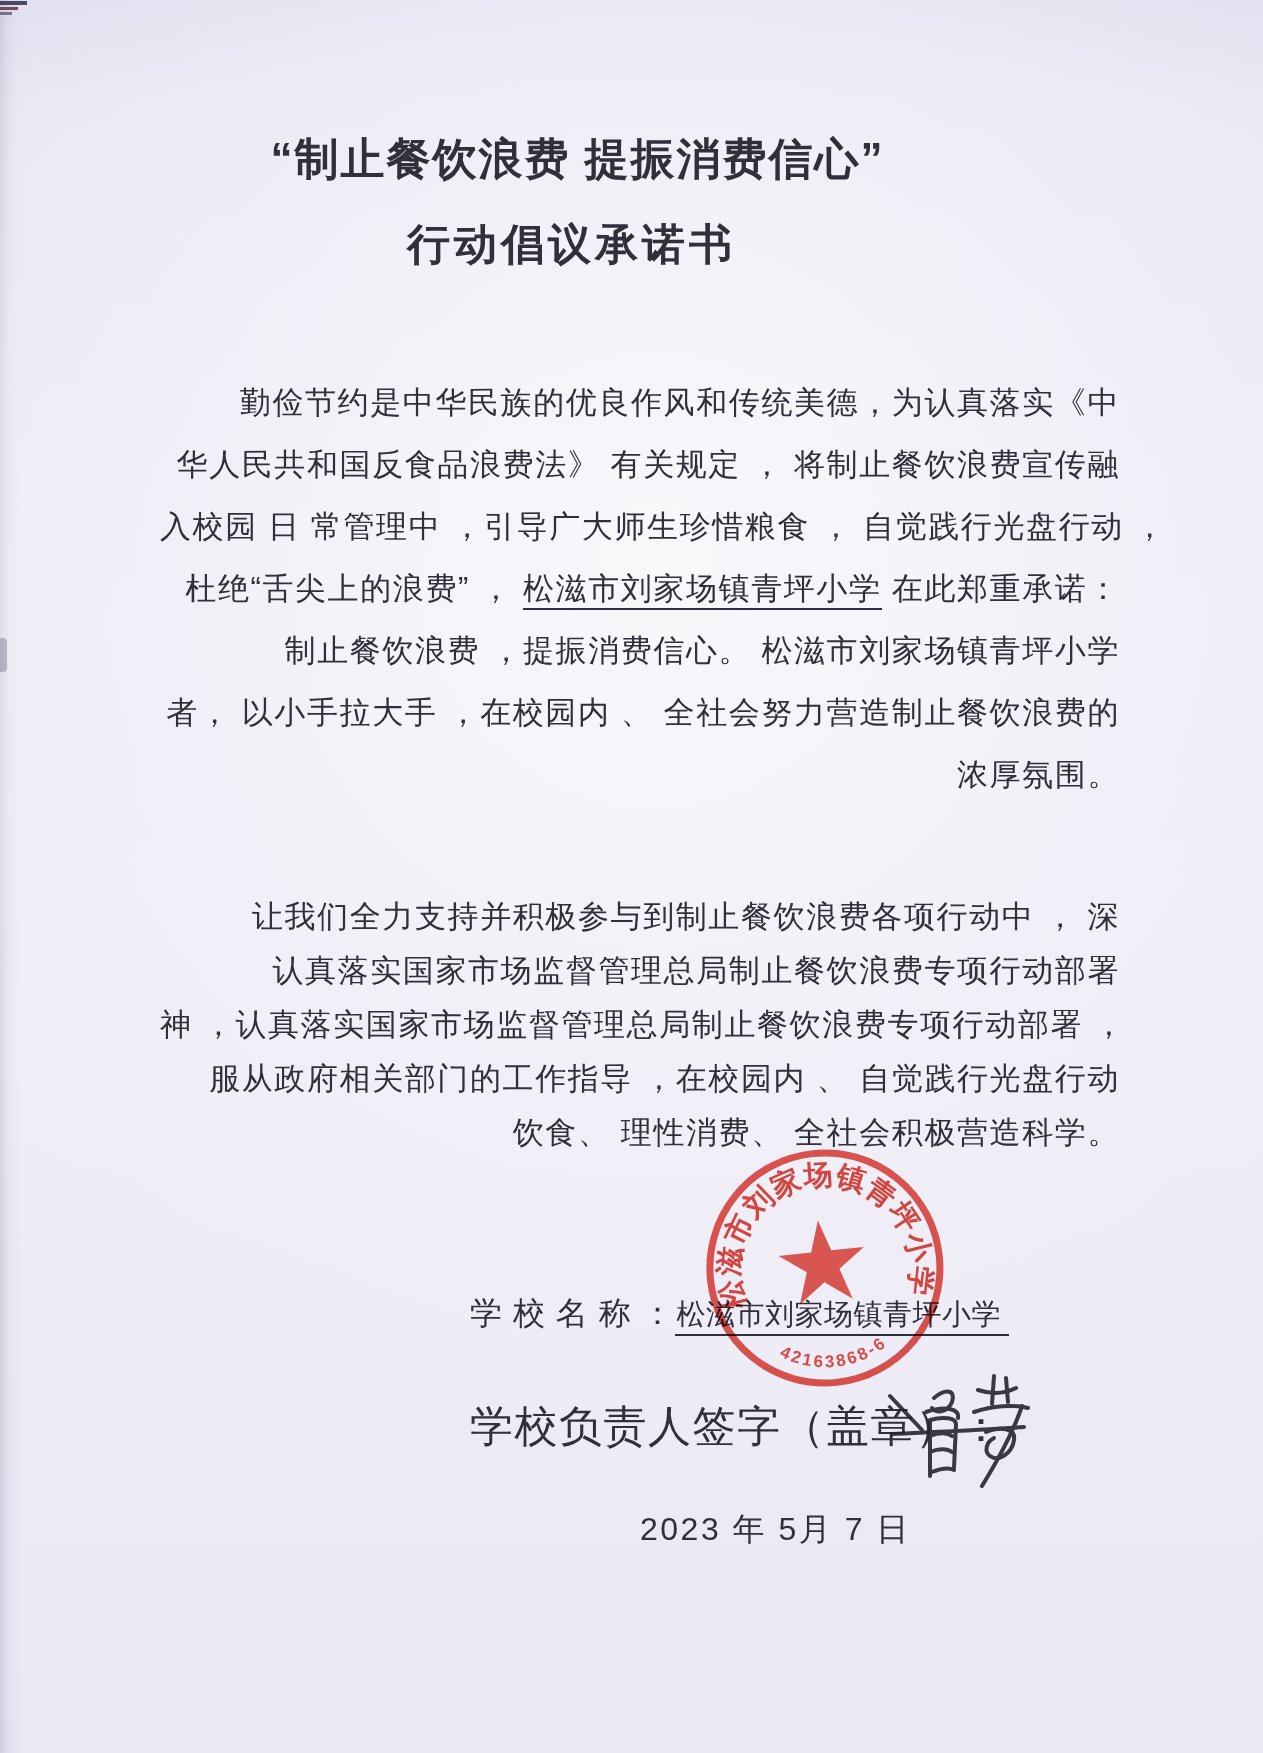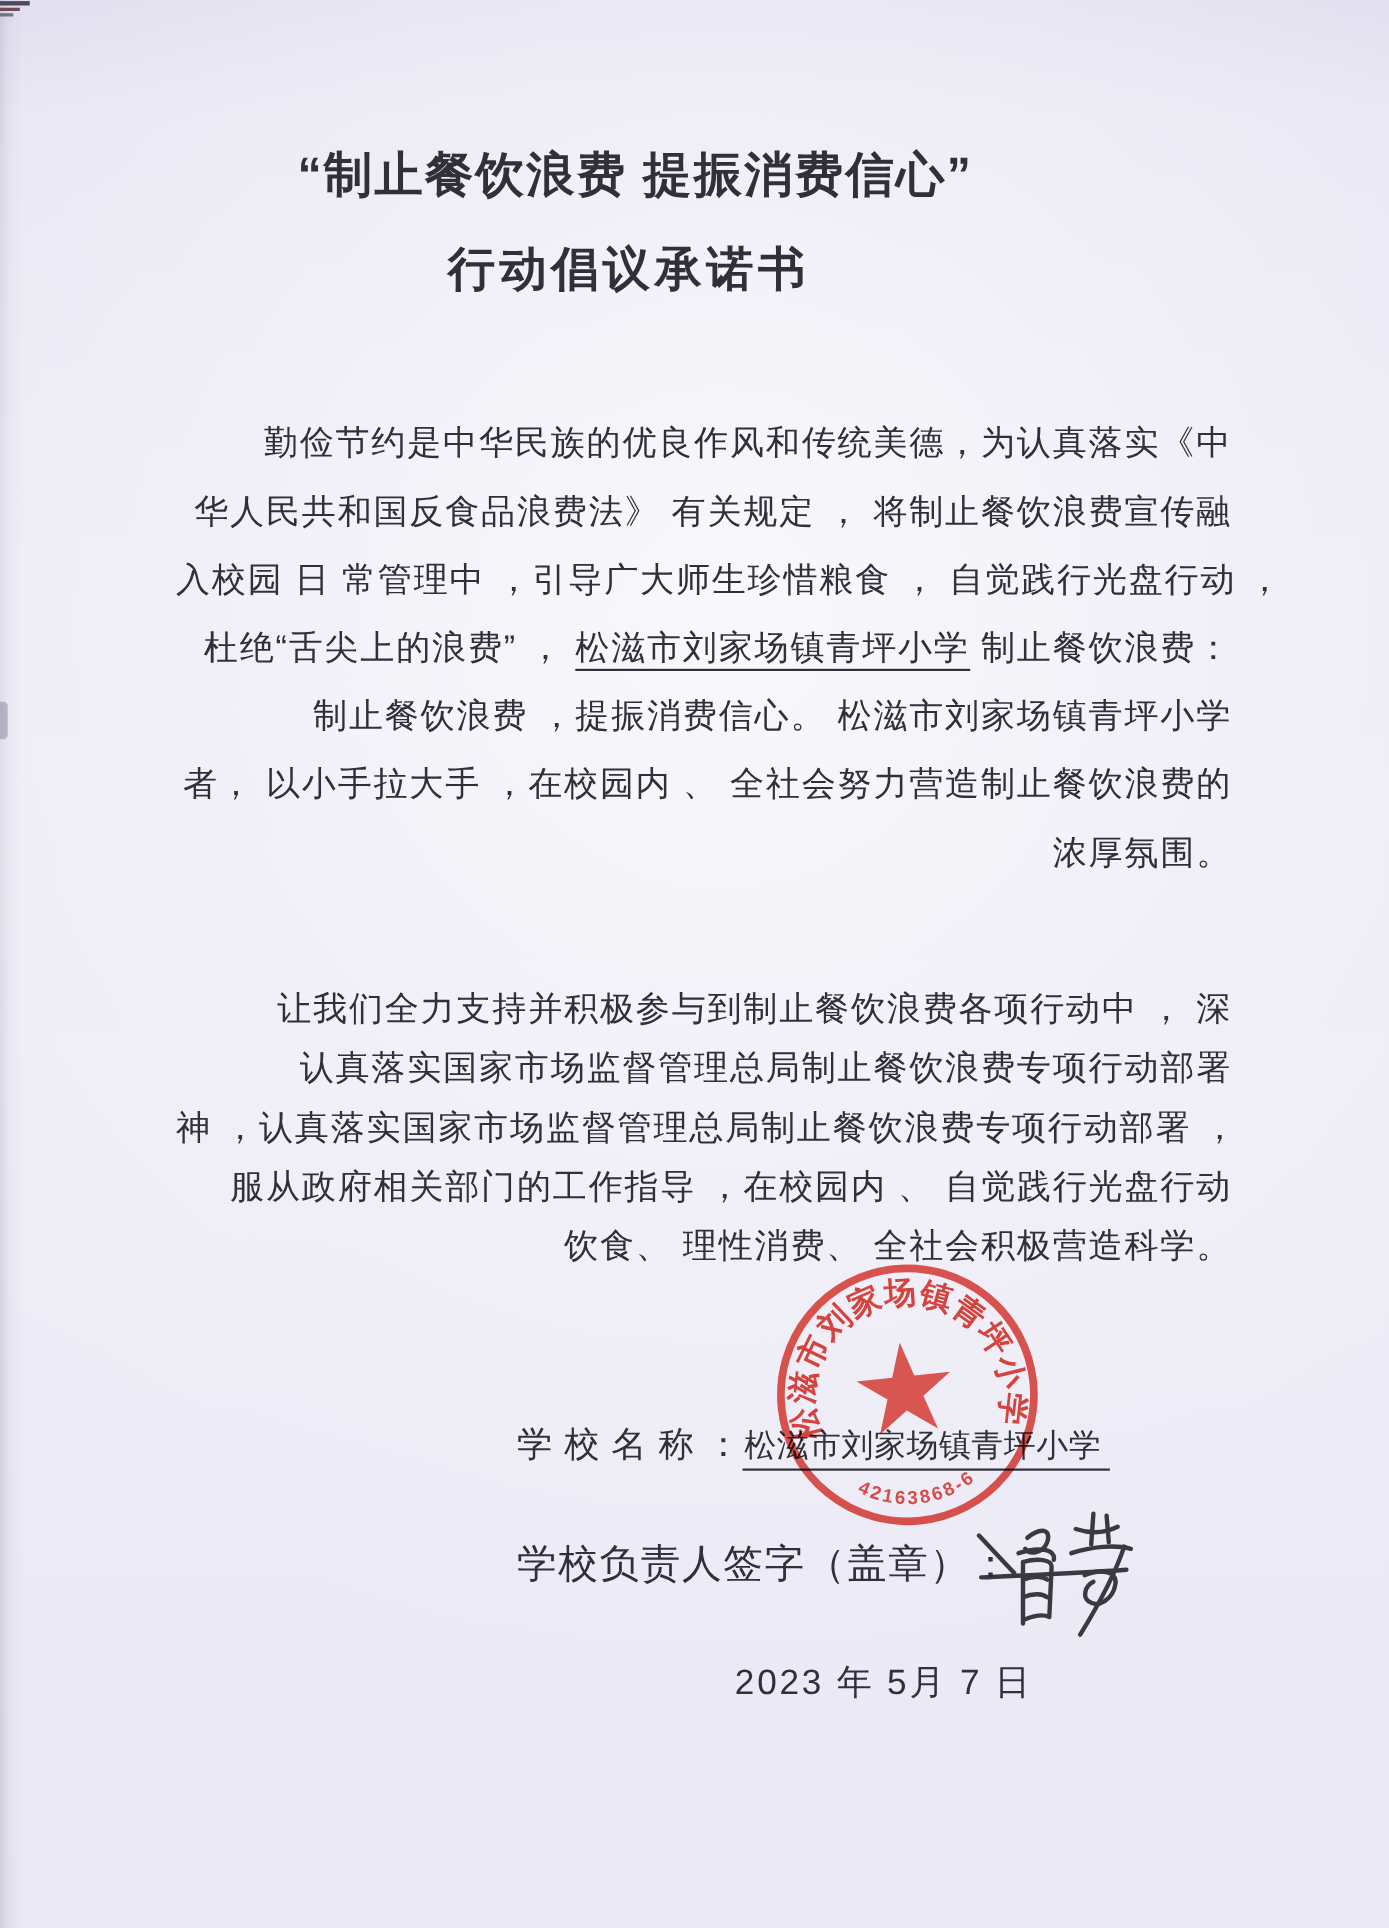--- a/index.html
+++ b/index.html
@@ -19,22 +19,22 @@
   .title1{top:130px;padding-right:108px;font-size:44px;}
   .title2{top:216px;padding-right:140px;font-size:43px;letter-spacing:4px;padding-left:20px;}
   .body{font-size:31px;letter-spacing:1.6px;font-weight:500;}
   .para1{top:372px;left:160px;width:960px;line-height:62px;}
   .para2{top:890px;left:160px;width:960px;line-height:54px;}
   .line{white-space:nowrap;text-align:right;}
   .indent{padding-left:56px;}
   .uline{border-bottom:2px solid #30303b;padding-bottom:2px;}
   .school-line{top:1292px;left:470px;font-size:32px;letter-spacing:1px;white-space:nowrap;}
   .school-name{font-size:29px;letter-spacing:.5px;border-bottom:2px solid #30303b;padding:0 8px 4px 2px;}
-  .signer-line{top:1398px;left:470px;font-size:36px;letter-spacing:1.5px;white-space:nowrap;}
-  .date-line{top:1508px;left:668px;font-size:32px;letter-spacing:2.5px;white-space:nowrap;}
+  .signer-line{top:1398px;left:470px;font-size:43px;letter-spacing:1.5px;white-space:nowrap;}
+  .date-line{top:1508px;left:640px;font-size:32px;letter-spacing:2.5px;white-space:nowrap;}
   .stamp{left:700px;top:1144px;width:250px;height:250px;transform:rotate(-6deg);mix-blend-mode:multiply;opacity:.93;}
   .stamp text{font-weight:600;}
   .signature{left:882px;top:1368px;width:175px;height:135px;}
   .corner-mark{left:0;background:#4c4a5e;}
   .cm1{top:1px;width:27px;height:4px;}
   .cm2{top:7px;width:18px;height:3px;background:#744a58;}
   .cm3{top:12px;width:12px;height:3px;background:#5c5a6e;opacity:.8;}
   .smudge{left:0;top:638px;width:7px;height:34px;background:rgba(90,86,120,.35);border-radius:0 4px 4px 0;}
 </style>
 </head>
@@ -47,21 +47,21 @@
   <div class="abs corner-mark cm3"></div>
   <div class="abs smudge"></div>
 
   <div class="abs t-center title1">“制止餐饮浪费 提振消费信心”</div>
   <div class="abs t-center title2">行动倡议承诺书</div>
 
   <div class="abs body para1">
     <div class="line indent">勤俭节约是中华民族的优良作风和传统美德，为认真落实《中</div>
     <div class="line">华人民共和国反食品浪费法》 有关规定 ，  将制止餐饮浪费宣传融</div>
     <div class="line">入校园 日 常管理中 ，引导广大师生珍惜粮食 ，  自觉践行光盘行动 ，</div>
-    <div class="line"><span>杜绝“舌尖上的浪费” ， </span><span class="uline">松滋市刘家场镇青坪小学</span><span> 制止餐饮浪费：</span></div>
+    <div class="line"><span>杜绝“舌尖上的浪费” ， </span><span class="uline">松滋市刘家场镇青坪小学</span><span> 在此郑重承诺：</span></div>
     <div class="line indent">制止餐饮浪费 ，提振消费信心。  松滋市刘家场镇青坪小学</div>
     <div class="line">者，  以小手拉大手 ，在校园内 、 全社会努力营造制止餐饮浪费的</div>
     <div class="line">浓厚氛围。</div>
   </div>
 
   <div class="abs body para2">
     <div class="line indent">让我们全力支持并积极参与到制止餐饮浪费各项行动中 ，  深</div>
     <div class="line">认真落实国家市场监督管理总局制止餐饮浪费专项行动部署</div>
     <div class="line">神 ，认真落实国家市场监督管理总局制止餐饮浪费专项行动部署 ，</div>
     <div class="line">服从政府相关部门的工作指导 ，在校园内 、 自觉践行光盘行动</div>

